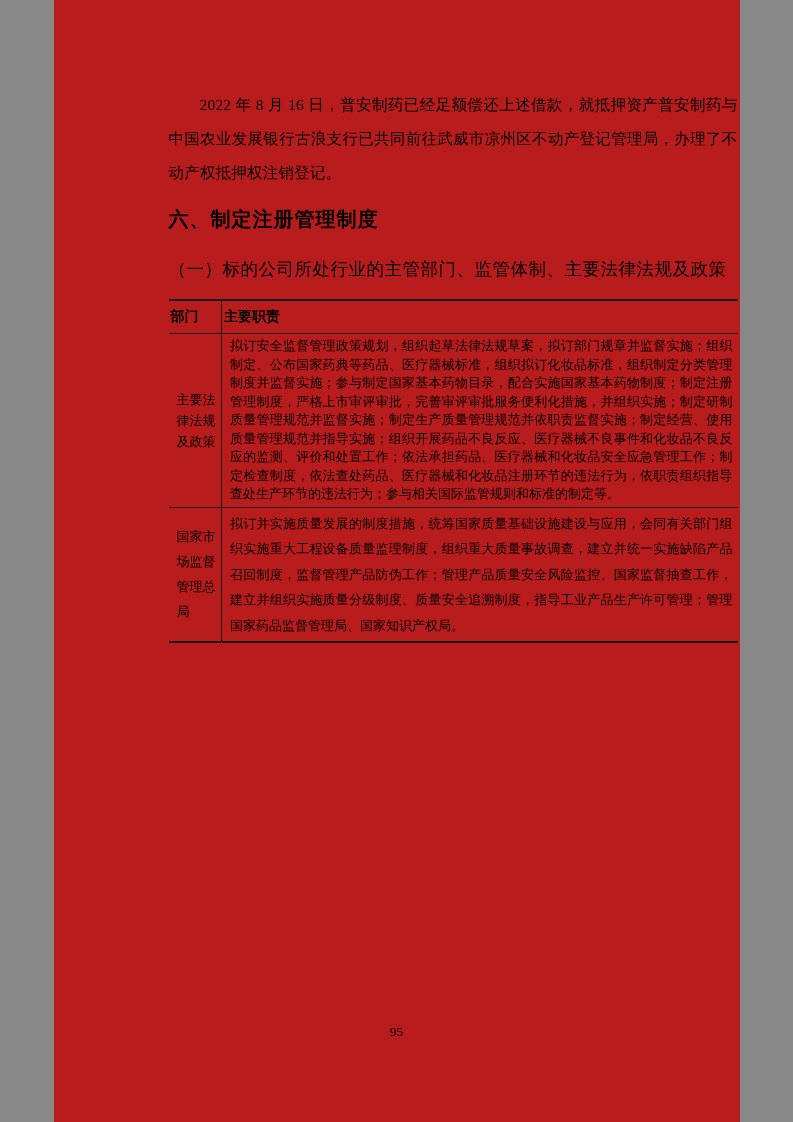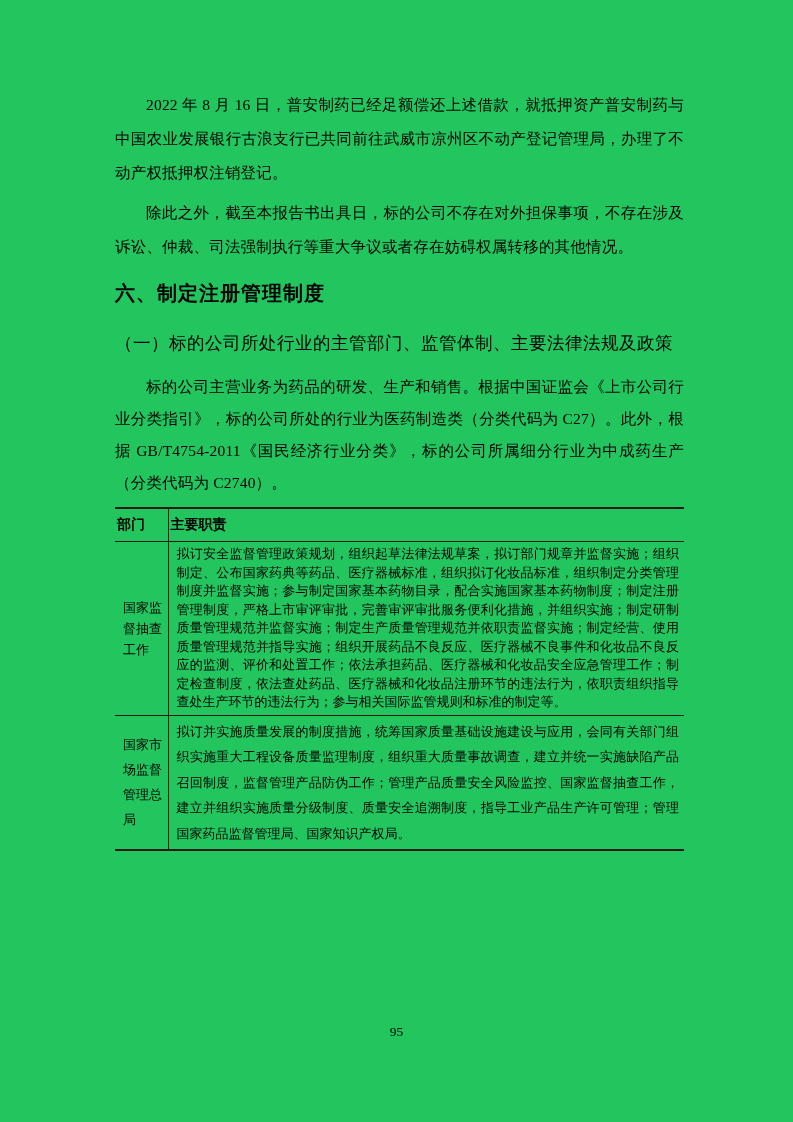--- a/index.html
+++ b/index.html
@@ -1,23 +1,23 @@
 <!DOCTYPE html>
 <html><head>
 <meta charset="utf-8">
 <style>
   * { margin: 0; padding: 0; box-sizing: border-box; }
   html, body { background: #888; }
   body { font-family: "Liberation Serif", "DejaVu Serif", serif; }
   .page {
     position: relative;
-    width: 793px;
+    width: 686px;
     height: 1122px;
     margin: 0 auto;
-    background: #22c55e;
+    background: #b91c1c;
     color: #000000;
     overflow: hidden;
   }
   .content {
     position: absolute;
     left: 115px;
     top: 88px;
     width: 569px;
   }
   p.body {
@@ -98,45 +98,43 @@
   }
 </style>
 </head>
 <body>
 
 <div class="page">
   <div class="content">
 
     <p class="body">2022 年 8 月 16 日，普安制药已经足额偿还上述借款，就抵押资产普安制药与中国农业发展银行古浪支行已共同前往武威市凉州区不动产登记管理局，办理了不动产权抵押权注销登记。</p>
 
-    <p class="body">除此之外，截至本报告书出具日，标的公司不存在对外担保事项，不存在涉及诉讼、仲裁、司法强制执行等重大争议或者存在妨碍权属转移的其他情况。</p>
 
     <div class="h1">六、制定注册管理制度</div>
 
     <div class="h2">（一）标的公司所处行业的主管部门、监管体制、主要法律法规及政策</div>
 
 
-    <p class="body tight">标的公司主营业务为药品的研发、生产和销售。根据中国证监会《上市公司行业分类指引》，标的公司所处的行业为医药制造类（分类代码为 C27）。此外，根据 GB/T4754-2011《国民经济行业分类》，标的公司所属细分行业为中成药生产（分类代码为 C2740）。</p>
 
 
 
     <table class="reg">
       <colgroup>
           <col class="c1">
           <col>
         </colgroup>
       <thead>
         <tr>
           <th>部门</th>
           <th>主要职责</th>
         </tr>
       </thead>
       <tbody>
         <tr class="row-divider">
-          <td class="dept">国家监督抽查工作</td>
+          <td class="dept">主要法律法规及政策</td>
           <td class="duty">拟订安全监督管理政策规划，组织起草法律法规草案，拟订部门规章并监督实施；组织制定、公布国家药典等药品、医疗器械标准，组织拟订化妆品标准，组织制定分类管理制度并监督实施；参与制定国家基本药物目录，配合实施国家基本药物制度；制定注册管理制度，严格上市审评审批，完善审评审批服务便利化措施，并组织实施；制定研制质量管理规范并监督实施；制定生产质量管理规范并依职责监督实施；制定经营、使用质量管理规范并指导实施；组织开展药品不良反应、医疗器械不良事件和化妆品不良反应的监测、评价和处置工作；依法承担药品、医疗器械和化妆品安全应急管理工作；制定检查制度，依法查处药品、医疗器械和化妆品注册环节的违法行为，依职责组织指导查处生产环节的违法行为；参与相关国际监管规则和标准的制定等。</td>
         </tr>
         <tr>
           <td class="dept loose">国家市场监督管理总局</td>
           <td class="duty loose">拟订并实施质量发展的制度措施，统筹国家质量基础设施建设与应用，会同有关部门组织实施重大工程设备质量监理制度，组织重大质量事故调查，建立并统一实施缺陷产品召回制度，监督管理产品防伪工作；管理产品质量安全风险监控、国家监督抽查工作，建立并组织实施质量分级制度、质量安全追溯制度，指导工业产品生产许可管理；管理国家药品监督管理局、国家知识产权局。</td>
         </tr>
       </tbody>
     </table>
 
   </div>

